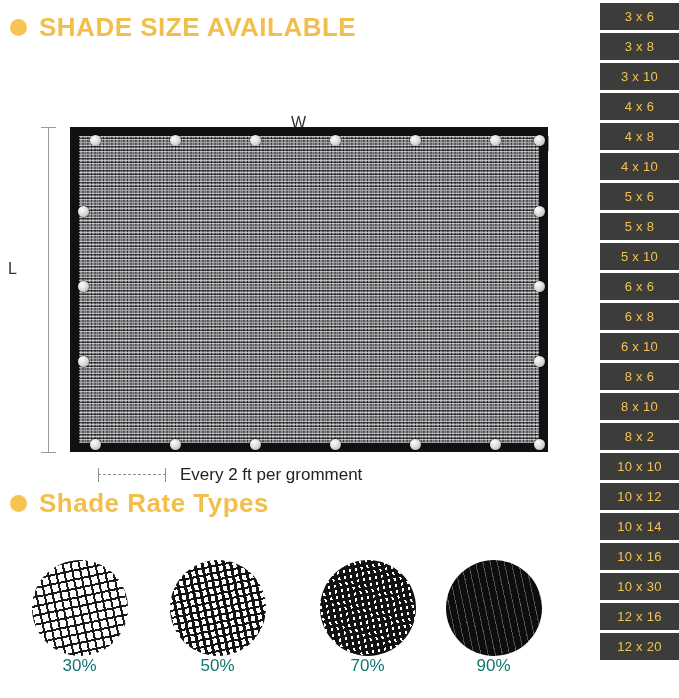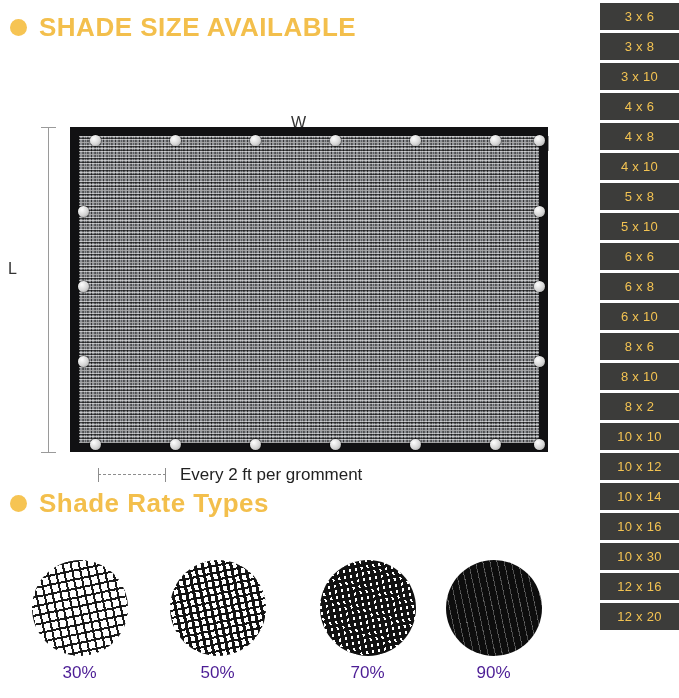--- a/index.html
+++ b/index.html
@@ -200,23 +200,22 @@
   }
   .rate .disc {
     width: 96px;
     height: 96px;
     border-radius: 50%;
     margin: 0 auto;
     overflow: hidden;
     background: #ffffff;
   }
   .rate .lbl {
-    margin-top: 7px;
     font-size: 17px;
-    color: #4c1d95;
+    color: #0f766e;
   }
 
   .disc.d30 {
     background:
       repeating-linear-gradient(78deg, #1a1a1a 0 2px, rgba(255,255,255,0) 2px 8px),
       repeating-linear-gradient(168deg, #1a1a1a 0 2px, rgba(255,255,255,0) 2px 9px),
       #ffffff;
   }
   .disc.d50 {
     background:
@@ -346,20 +345,21 @@
 
   </div>
 
   <div class="size-list">
     <div class="size-chip">3 x 6</div>
     <div class="size-chip">3 x 8</div>
     <div class="size-chip">3 x 10</div>
     <div class="size-chip">4 x 6</div>
     <div class="size-chip">4 x 8</div>
     <div class="size-chip">4 x 10</div>
+    <div class="size-chip">5 x 6</div>
     <div class="size-chip">5 x 8</div>
     <div class="size-chip">5 x 10</div>
     <div class="size-chip">6 x 6</div>
     <div class="size-chip">6 x 8</div>
     <div class="size-chip">6 x 10</div>
     <div class="size-chip">8 x 6</div>
     <div class="size-chip">8 x 10</div>
     <div class="size-chip">8 x 2</div>
     <div class="size-chip">10 x 10</div>
     <div class="size-chip">10 x 12</div>

